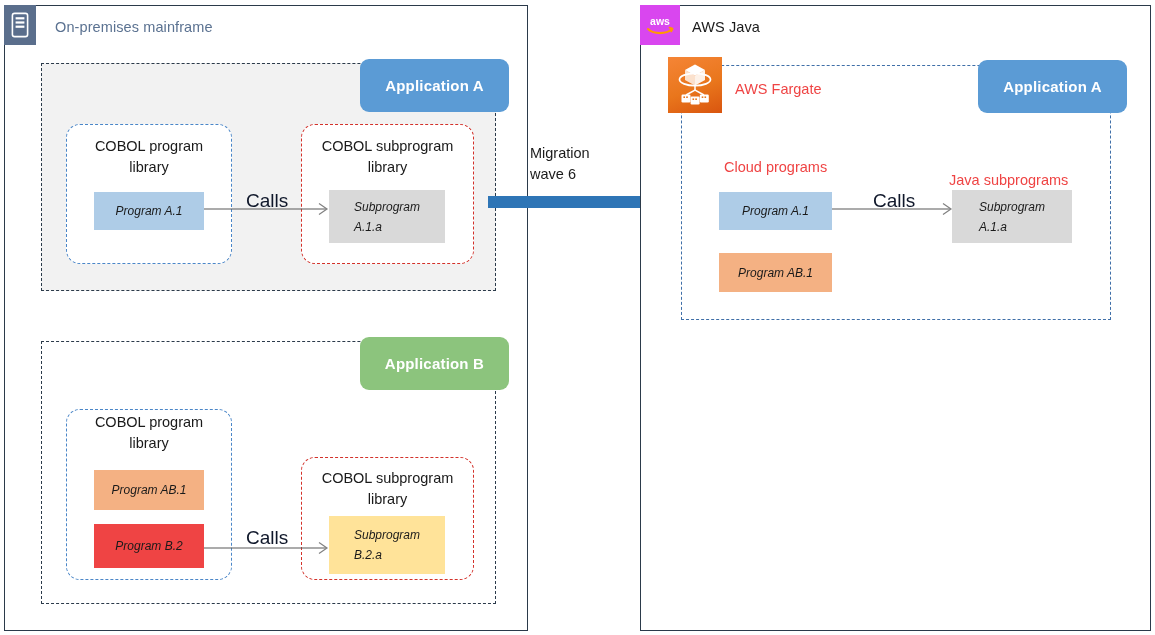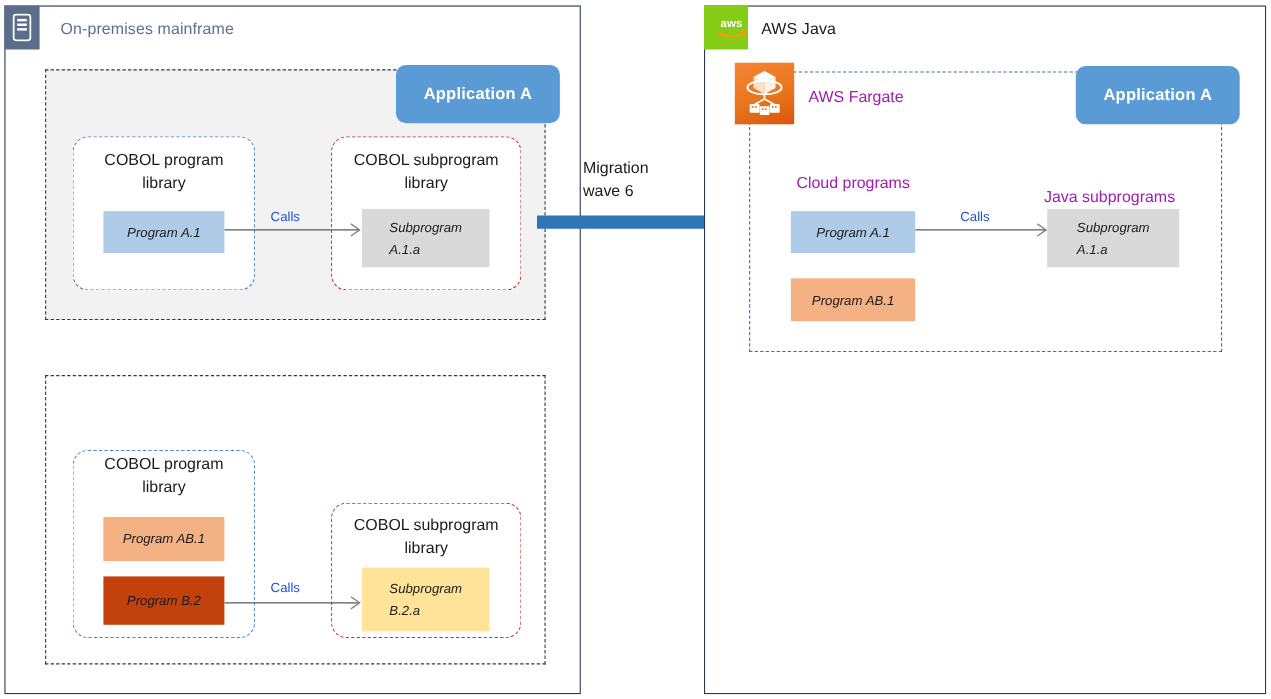--- a/index.html
+++ b/index.html
@@ -12,21 +12,21 @@
 
   
   .group-box{position:absolute;border:1.5px solid #2b3a4a;background:#ffffff;box-sizing:border-box;}
   #onprem-box{left:4px;top:5px;width:524px;height:626px;}
   #aws-box{left:640px;top:5px;width:511px;height:626px;}
 
   
   .corner-icon{position:absolute;display:flex;align-items:center;justify-content:center;box-sizing:border-box;}
   #mainframe-icon{left:4px;top:5px;width:32px;height:40px;background:#5a6e8c;}
   #mainframe-icon svg{display:block;}
-  #aws-logo-icon{left:640px;top:5px;width:40px;height:40px;background:#84cc16;justify-content:flex-end;}
+  #aws-logo-icon{left:640px;top:5px;width:40px;height:40px;background:#d946ef;}
   #aws-logo-icon svg{display:block;}
 
   .corner-title{position:absolute;font-size:14.5px;letter-spacing:.1px;}
   #onprem-title{left:55px;top:19px;color:#5b7291;}
   #aws-title{left:692px;top:19px;color:#1a1a1a;}
 
   
   .app-region{position:absolute;box-sizing:border-box;border:1.4px dashed #2b3a4a;}
   #app-a-region{left:41px;top:63px;width:455px;height:228px;background:#f2f2f2;}
   #app-b-region{left:41px;top:341px;width:455px;height:263px;background:#ffffff;}
@@ -53,44 +53,44 @@
   #lib-title-sub-a{left:299px;top:136px;width:177px;}
   #lib-title-prog-b{left:66px;top:412px;width:166px;}
   #lib-title-sub-b{left:299px;top:468px;width:177px;}
 
   
   .block{position:absolute;box-sizing:border-box;display:flex;align-items:center;justify-content:center;
          font-size:12px;line-height:20px;color:#1a1a1a;font-style:italic;}
   #prog-a1{left:94px;top:192px;width:110px;height:38px;background:#aecce7;}
   #sub-a1a{left:329px;top:190px;width:116px;height:53px;background:#d9d9d9;}
   #prog-ab1{left:94px;top:470px;width:110px;height:40px;background:#f4b183;}
-  #prog-b2{left:94px;top:524px;width:110px;height:44px;background:#c2410c;}
+  #prog-b2{left:94px;top:524px;width:110px;height:44px;background:#ef4444;}
   #sub-b2a{left:329px;top:516px;width:116px;height:58px;background:#ffe399;}
 
   #java-prog-a1{left:719px;top:192px;width:113px;height:38px;background:#aecce7;}
   #java-prog-ab1{left:719px;top:253px;width:113px;height:39px;background:#f4b183;}
   #java-sub-a1a{left:952px;top:190px;width:120px;height:53px;background:#d9d9d9;}
 
   
-  .plain-label{position:absolute;font-size:14.5px;color:#a21caf;white-space:nowrap;}
+  .plain-label{position:absolute;font-size:14.5px;color:#ef4444;white-space:nowrap;}
   #fargate-label{left:735px;top:81px;}
   #java-programs-label{left:724px;top:159px;}
   #java-subprograms-label{left:949px;top:172px;}
 
   
   #fargate-icon{position:absolute;left:668px;top:57px;width:54px;height:56px;
     background:linear-gradient(160deg,#f58536 0%,#e9761c 55%,#d9550f 100%);}
   #fargate-icon svg{display:block;}
 
   
   .thin-arrow{position:absolute;}
   #calls-arrow-a{left:204px;top:196px;width:130px;height:22px;}
   #calls-arrow-b{left:204px;top:535px;width:130px;height:22px;}
   #calls-arrow-aws{left:832px;top:196px;width:126px;height:22px;}
-  .calls-label{position:absolute;font-size:12px;color:#1d4ed8;white-space:nowrap;}
+  .calls-label{position:absolute;font-size:19px;color:#0f172a;white-space:nowrap;}
   #calls-label-a{left:246px;top:190px;}
   #calls-label-b{left:246px;top:527px;}
   #calls-label-aws{left:873px;top:190px;}
 
   
   #migration-arrow{position:absolute;left:488px;top:185px;width:196px;height:34px;}
   #migration-label{position:absolute;left:530px;top:143px;width:115px;text-align:left;
                    font-size:14.5px;line-height:21px;color:#1a1a1a;}
 </style>
 </head>
@@ -160,20 +160,21 @@
       <span>B.2.a</span>
     </div>
   </div>
 
   <div class="calls-label" id="calls-label-b">Calls</div>
   <svg class="thin-arrow" id="calls-arrow-b" viewBox="0 0 130 22">
     <line x1="0" y1="13" x2="122" y2="13" stroke="#595959" stroke-width="1.2"></line>
     <polyline points="115,7.5 123,13 115,18.5" fill="none" stroke="#808080" stroke-width="1.2"></polyline>
   </svg>
 
+  <div class="app-badge" id="badge-app-b">Application B</div>
 
   <div id="migration-label">
     <span>Migration</span><br>
     <span>wave 6</span>
   </div>
   <svg id="migration-arrow" viewBox="0 0 196 34">
     <path d="M0,11 L168,11 L168,2 L196,17 L168,32 L168,23 L0,23 Z" fill="#2e75b6"></path>
   </svg>
 
   <div class="group-box" id="aws-box"></div>

